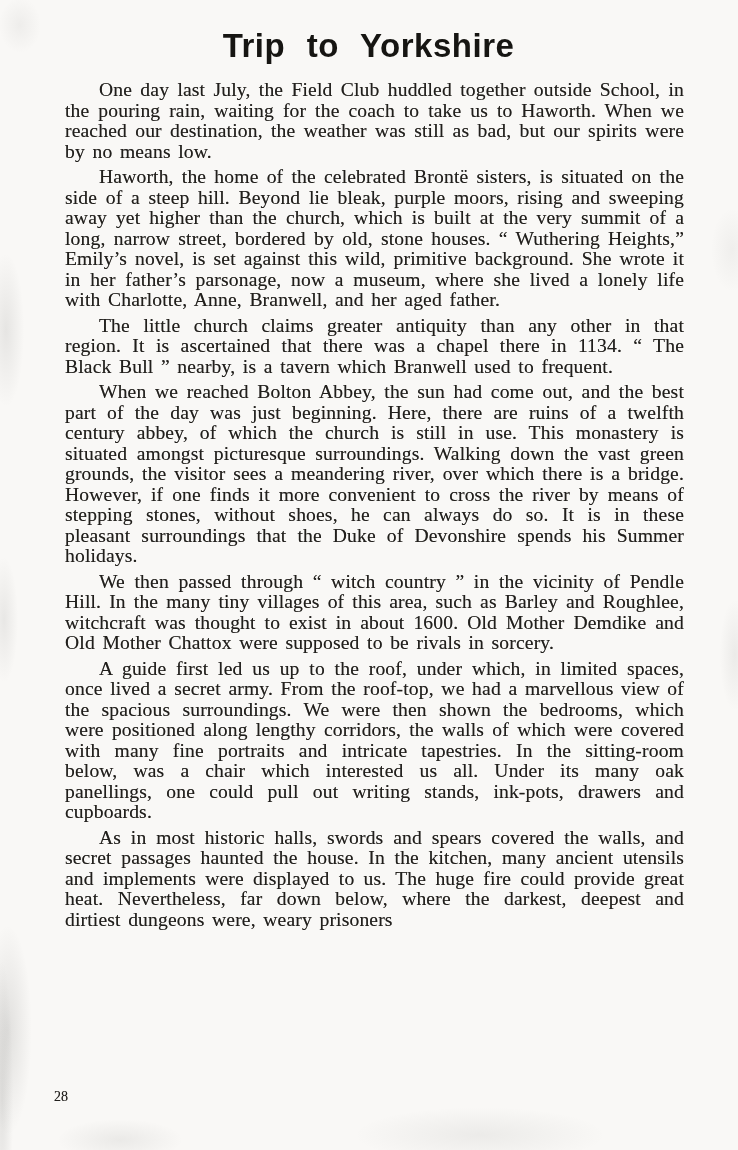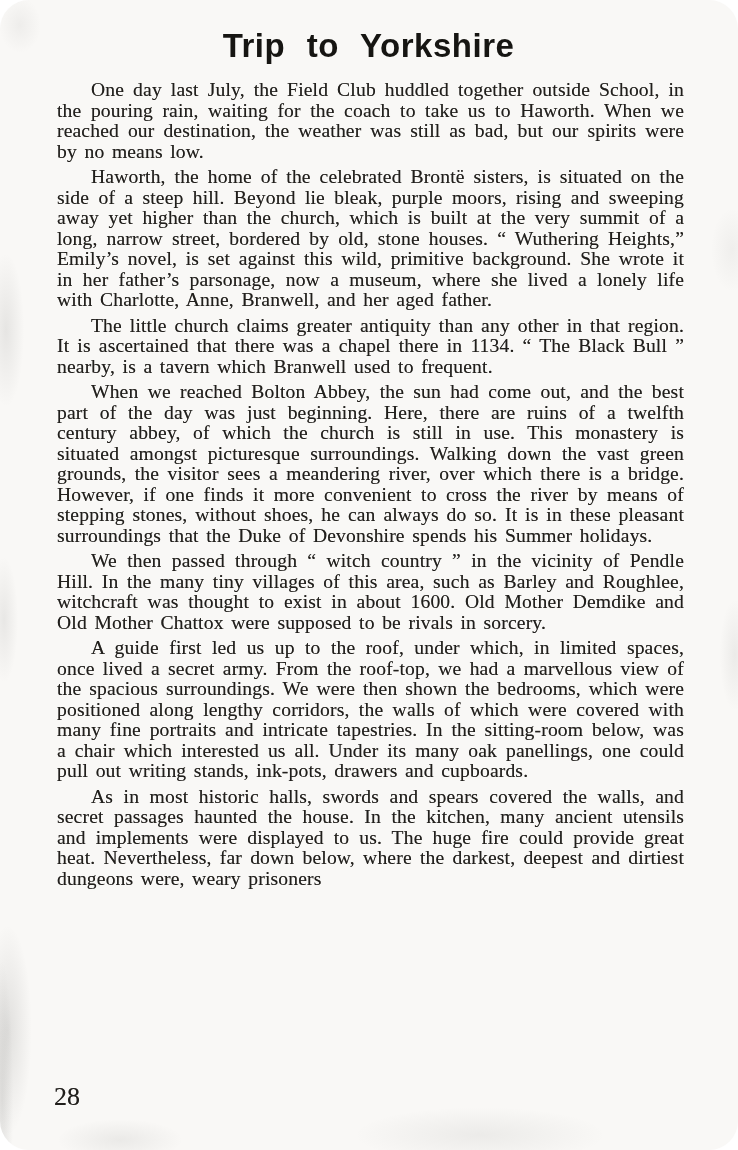--- a/index.html
+++ b/index.html
@@ -19,56 +19,55 @@
       radial-gradient(ellipse 20px 90px  at 4px 620px, rgba(60,60,58,0.09), transparent 70%),
       radial-gradient(ellipse 34px 150px at 8px 1030px, rgba(60,60,58,0.13), transparent 70%),
       radial-gradient(ellipse 16px 200px at 2px 1100px, rgba(60,60,58,0.12), transparent 70%),
       radial-gradient(ellipse 22px 80px  at 735px 655px, rgba(60,60,58,0.07), transparent 70%),
       radial-gradient(ellipse 30px 60px  at 732px 250px, rgba(60,60,58,0.05), transparent 70%),
       radial-gradient(ellipse 180px 40px at 480px 1135px, rgba(60,60,58,0.07), transparent 70%),
       radial-gradient(ellipse 90px 30px  at 120px 1140px, rgba(60,60,58,0.08), transparent 70%),
       radial-gradient(ellipse 30px 40px  at 20px 25px,   rgba(60,60,58,0.06), transparent 70%);
     color:var(--ink);
     font-family:"Liberation Serif", serif;
-    border-radius:29px;
   }
   .content{
     position:absolute;
     left:53px; right:54px; top:26px;
   }
   h1.title{
     margin:0 0 14px 0;
     text-align:center;
     font-family:"Liberation Sans", sans-serif;
     font-weight:700;
     font-size:33px;
     line-height:40px;
     letter-spacing:0.5px;
     word-spacing:12px;
     color:#161512;
   }
   .article p{
-    margin:0 0 5px 4px;
+    margin:0 0 5px 12px;
     text-align:justify;
     text-indent:34px;
     font-size:19.6px;
     line-height:20.5px;
     word-spacing:2.5px;
     letter-spacing:0.15px;
     text-shadow:0 0 0.6px rgba(33,31,28,0.55);
     hyphens:none;
   }
   .article p span.b{
     font-weight:700;
     text-shadow:0 0 0.8px rgba(20,18,16,0.7);
   }
   .page-number{
     position:absolute;
     left:54px; top:1085px;
-    font-size:26px;
+    font-size:14px;
     line-height:24px;
     text-shadow:0 0 0.6px rgba(33,31,28,0.55);
   }
 </style>
 </head>
 <body>
 
 <div class="page">
   <div class="content">
     <h1 class="title">Trip to Yorkshire</h1>

